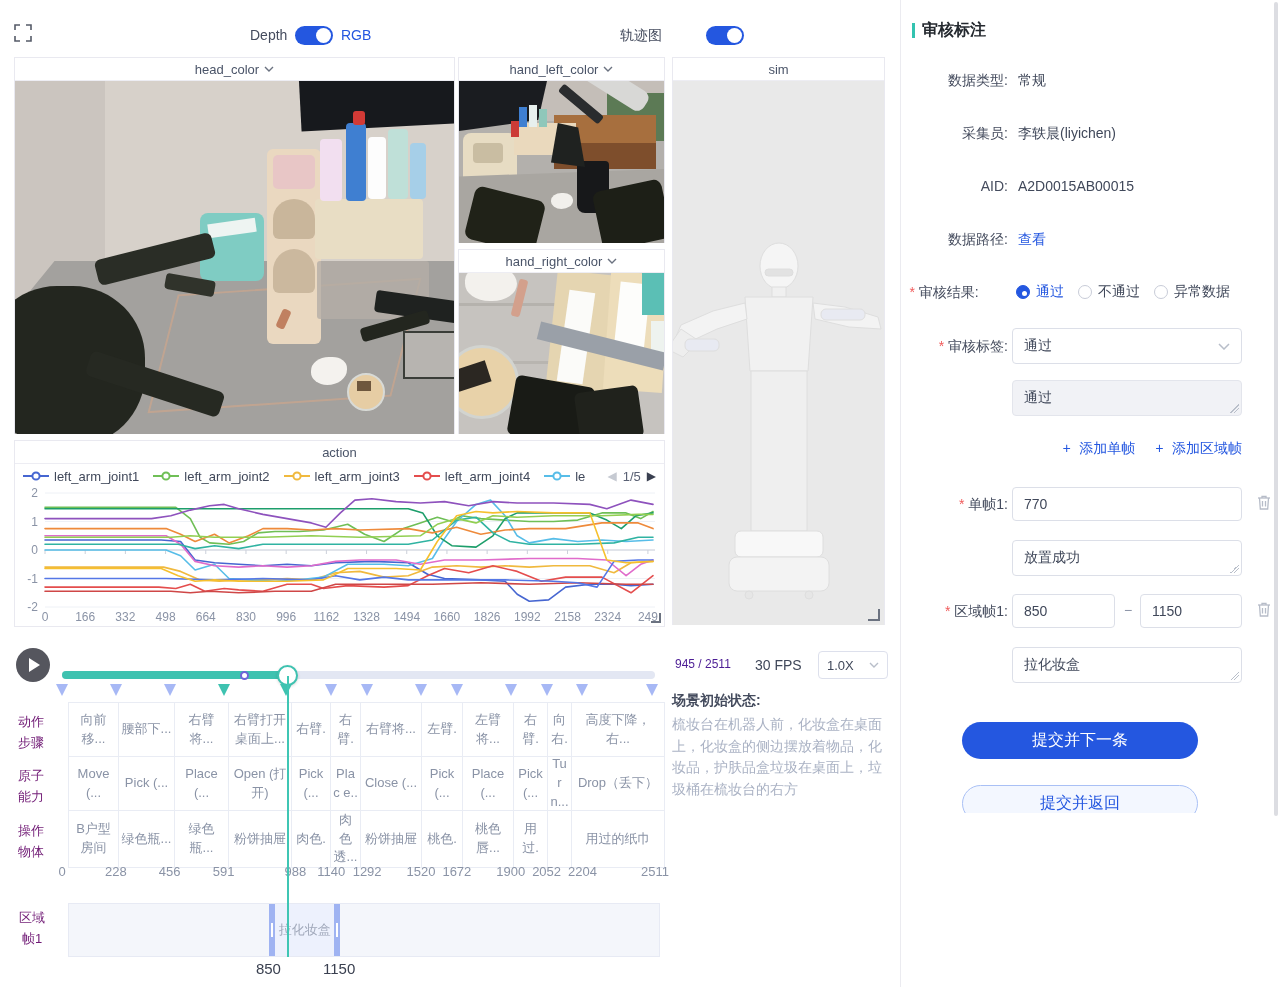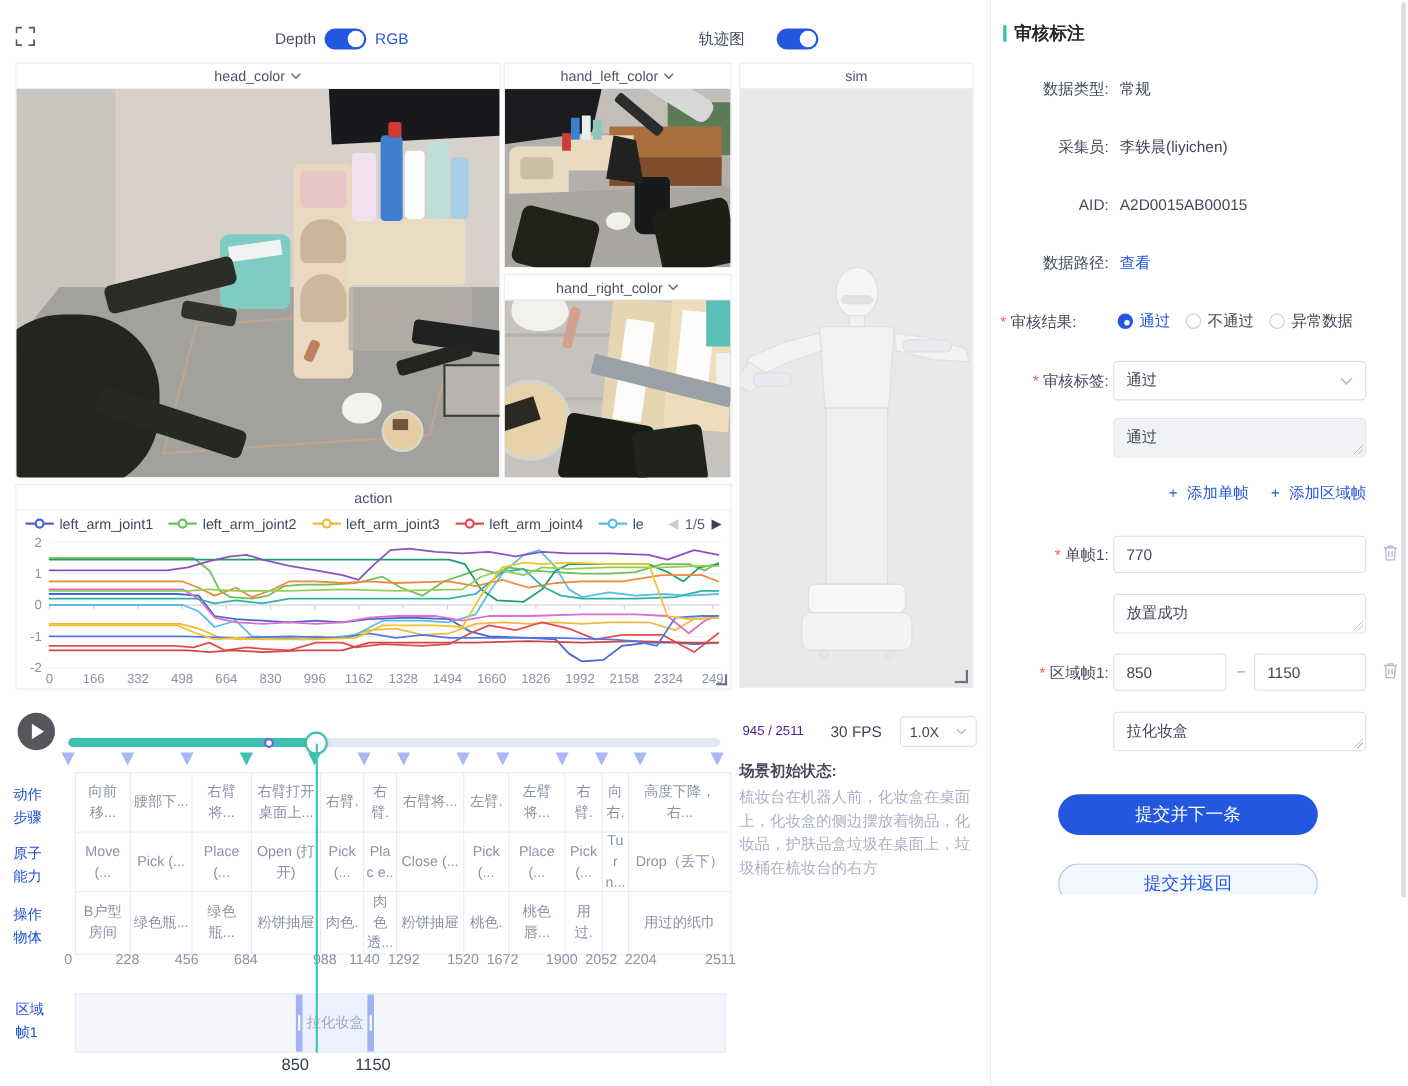--- a/index.html
+++ b/index.html
@@ -26,21 +26,21 @@
   .playbtn .tri{width:0;height:0;border-left:11px solid #fff;border-top:7px solid transparent;border-bottom:7px solid transparent;margin-left:3px;}
   .slider-track{position:absolute;height:8px;border-radius:4px;background:#e3e7f3;}
   .slider-fill{position:absolute;height:8px;border-radius:4px;background:#3ec2b0;}
   .slider-dot{position:absolute;width:9px;height:9px;border-radius:50%;background:#fff;border:2px solid #6f64d8;box-sizing:border-box;}
   .slider-handle{position:absolute;width:21px;height:21px;border-radius:50%;background:#fff;border:2px solid #3ec2b0;box-sizing:border-box;box-shadow:0 1px 3px rgba(0,0,0,.15);}
   .speed-select{display:flex;align-items:center;justify-content:space-between;width:70px;height:28px;border:1px solid #dde0ec;border-radius:4px;padding:0 8px;box-sizing:border-box;font-size:13px;color:#40485a;background:#fff;cursor:pointer;}
   .marker{position:absolute;width:0;height:0;border-left:6px solid transparent;border-right:6px solid transparent;border-top:12px solid #a7b8f5;}
   .marker.teal{border-top-color:#3ec2b0;}
   .playhead{position:absolute;width:2px;background:#3fc6b4;z-index:5;}
   
-  .rowlabel{position:absolute;width:38px;font-size:13px;color:#1d4ed8;line-height:1.6;}
+  .rowlabel{position:absolute;width:38px;text-align:center;font-size:13px;color:#701a75;line-height:1.6;}
   .steps{position:absolute;display:flex;border:1px solid #e9ecf4;background:#fff;align-items:flex-end;}
   .scol{border-right:1px solid #e9ecf4;display:flex;flex-direction:column;}
   .scol:last-child{border-right:none;}
   .scell{flex:0 0 54px;border-bottom:1px solid #e9ecf4;display:flex;align-items:center;justify-content:center;text-align:center;font-size:13px;color:#8a93a6;line-height:1.45;padding:1px 2px;box-sizing:border-box;word-break:break-word;overflow:hidden;}
   .scol .scell:last-child{border-bottom:none;flex:0 0 56px;}
   .tick{position:absolute;transform:translateX(-50%);font-size:13px;color:#8a93a6;}
   
   .scene-title{font-size:14px;font-weight:bold;color:#454c5e;margin-bottom:4px;}
   .scene-body{font-size:14px;color:#aab2c4;line-height:1.55;}
   
@@ -85,21 +85,21 @@
 
 <div class="stage">
 
   
   <svg class="abs" style="left:14px;top:24px;" width="18" height="18" viewBox="0 0 18 18">
     <path d="M1 6 V1 H6 M12 1 H17 V6 M17 12 V17 H12 M6 17 H1 V12" fill="none" stroke="#555b68" stroke-width="1.6"></path>
   </svg>
   <span class="abs tlabel" style="left:250px;top:27px;">Depth</span>
   <span class="abs switch" style="left:295px;top:26px;"><span class="knob"></span></span>
   <span class="abs tlabel blue" style="left:341px;top:27px;">RGB</span>
-  <span class="abs tlabel" style="left:620px;top:27px;margin-left:15px;">轨迹图</span>
+  <span class="abs tlabel" style="left:620px;top:27px;">轨迹图</span>
   <span class="abs switch" style="left:664px;top:26px;"><span class="knob"></span></span>
 
   
   <div class="panel" style="left:14px;top:57px;width:441px;height:377px;">
     <div class="phead">
       <span>head_color</span>
       <svg width="10" height="6" viewBox="0 0 10 6">
           <polyline points="1,1 5,5 9,1" fill="none" stroke="#6b7280" stroke-width="1.4"></polyline>
         </svg>
     </div>
@@ -441,21 +441,21 @@
   <div class="abs" style="left:672px;top:692px;width:218px;">
     <div class="scene-title">场景初始状态:</div>
     <div class="scene-body">梳妆台在机器人前，化妆盒在桌面上，化妆盒的侧边摆放着物品，化妆品，护肤品盒垃圾在桌面上，垃圾桶在梳妆台的右方</div>
   </div>
 
   
   <div id="axisTicks">
       <div class="tick" style="left: 62px; top: 864px;">0</div>
       <div class="tick" style="left: 115.845px; top: 864px;">228</div>
       <div class="tick" style="left: 169.689px; top: 864px;">456</div>
-      <div class="tick" style="left: 223.534px; top: 864px;">684</div>
+      <div class="tick" style="left: 223.534px; top: 864px;">591</div>
       <div class="tick" style="left: 295.327px; top: 864px;">988</div>
       <div class="tick" style="left: 331.223px; top: 864px;">1140</div>
       <div class="tick" style="left: 367.12px; top: 864px;">1292</div>
       <div class="tick" style="left: 420.965px; top: 864px;">1520</div>
       <div class="tick" style="left: 456.861px; top: 864px;">1672</div>
       <div class="tick" style="left: 510.706px; top: 864px;">1900</div>
       <div class="tick" style="left: 546.602px; top: 864px;">2052</div>
       <div class="tick" style="left: 582.499px; top: 864px;">2204</div>
       <div class="tick" style="left: 655px; top: 864px;">2511</div>
     </div>

